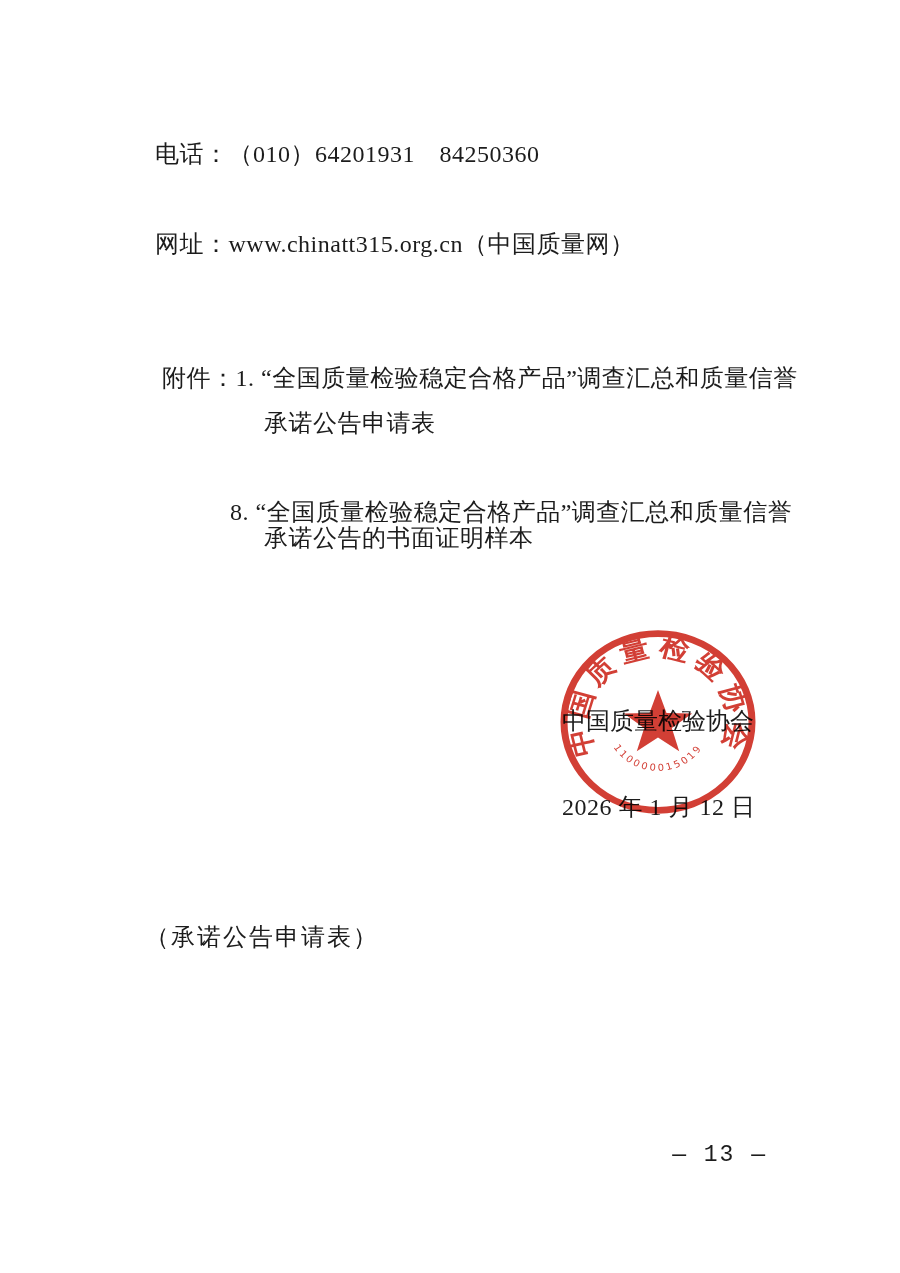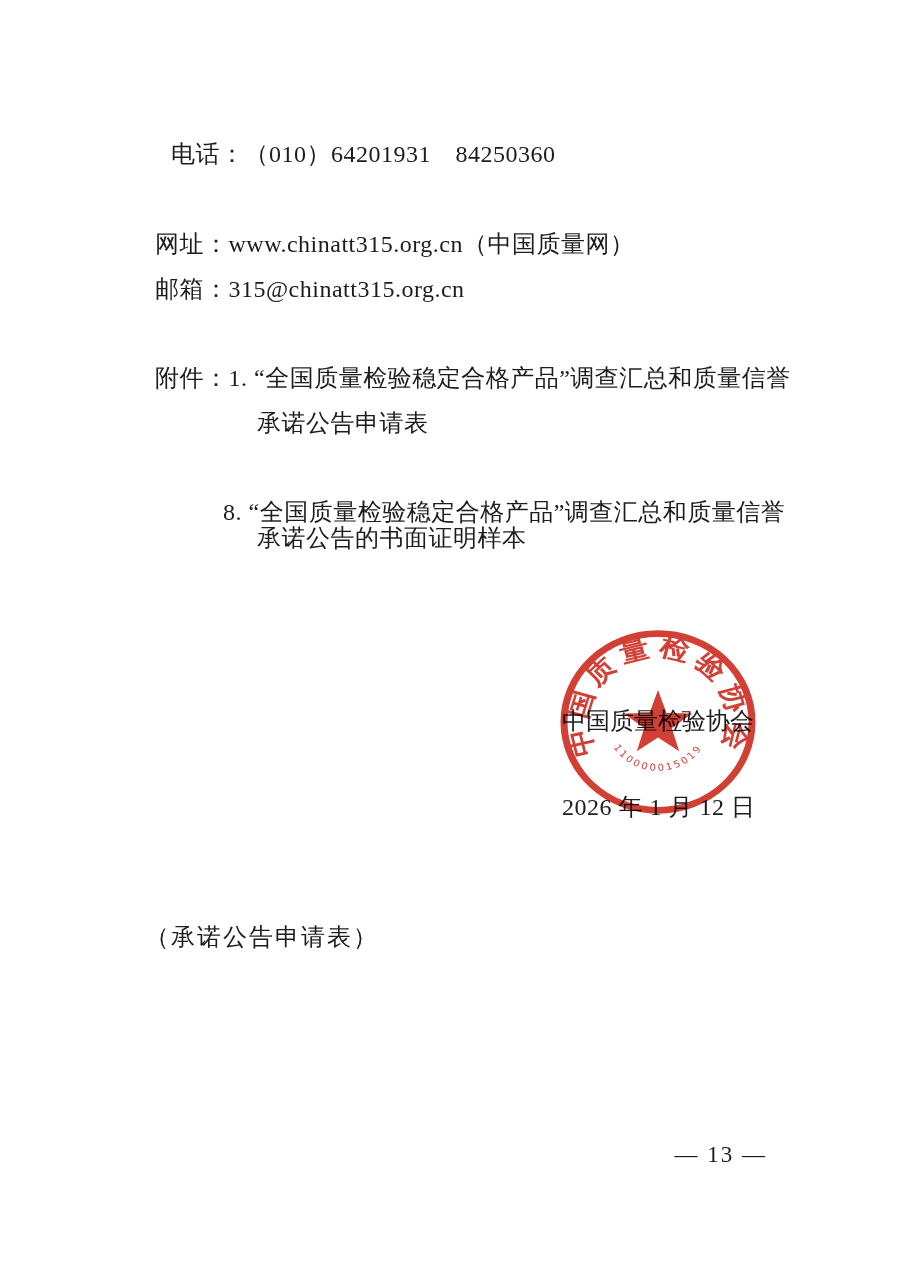--- a/index.html
+++ b/index.html
@@ -9,27 +9,27 @@
     position: relative;
     font-family: "Liberation Serif", "DejaVu Serif", serif;
     color: #1c1c1c;
     overflow: hidden;
   }
   .page { position: absolute; inset: 0; }
   .line { position: absolute; white-space: pre; }
 
   
   .contact-line { font-size: 24px; letter-spacing: 0.5px; }
-  .c0 { left: 171px; top: 138px; }
+  .c0 { left: 155px; top: 138px; }
   .c1 { left: 155px; top: 183px; }
   .c2 { left: 155px; top: 228px; }
   .c3 { left: 155px; top: 273px; }
 
   
-  .att-line { font-size: 24px; letter-spacing: 0.5px; }
+  .att-line { font-size: 24px; letter-spacing: 0.5px; margin-left: 7px; }
   .a0 { left: 155px; top: 362px; }
   .a1 { left: 257px; top: 407px; text-align: right; }
   .a2 { left: 223px; top: 451px; }
   .a3 { left: 223px; top: 496px; }
   .a4 { left: 257px; top: 522px; }
 
   
   .org-name {
     left: 562px; top: 705px;
     font-size: 24px; letter-spacing: 0px;
@@ -49,30 +49,29 @@
     z-index: 3;
     mix-blend-mode: multiply;
     opacity: 0.95;
   }
   .seal text { fill: #d0342a; }
   .seal .arc-chars { font-size: 29px; font-weight: bold; letter-spacing: 7px; font-family: "Liberation Serif", "DejaVu Serif", serif; }
   .seal .arc-code  { font-size: 10px; letter-spacing: 2.5px; font-family: "DejaVu Sans", sans-serif; }
 
   
   .public-note { left: 145px; top: 921px; font-size: 24px; letter-spacing: 2px; }
-  .page-number { right: 133px; top: 1142px; font-size: 23px; letter-spacing: 2px; }
+  .page-number { right: 133px; top: 1142px; font-size: 23px; letter-spacing: 2px; font-family: Liberation Mono, monospace; }
 </style>
 </head>
 <body>
 
 <div class="page">
 
   <div class="line contact-line c0">电话：（010）64201931　84250360</div>
   <div class="line contact-line c2">网址：www.chinatt315.org.cn（中国质量网）</div>
-  <div class="line contact-line c3">邮箱：315@chinatt315.org.cn</div>
 
   <div class="line att-line a0">附件：1. “全国质量检验稳定合格产品”调查汇总和质量信誉</div>
   <div class="line att-line a1">承诺公告申请表</div>
   <div class="line att-line a3">8. “全国质量检验稳定合格产品”调查汇总和质量信誉</div>
   <div class="line att-line a4">承诺公告的书面证明样本</div>
 
   <div class="line org-name">中国质量检验协会</div>
   <div class="line date-line">2026 年 1 月 12 日</div>
 
   <svg class="seal" viewBox="0 0 200 200" preserveAspectRatio="none">

